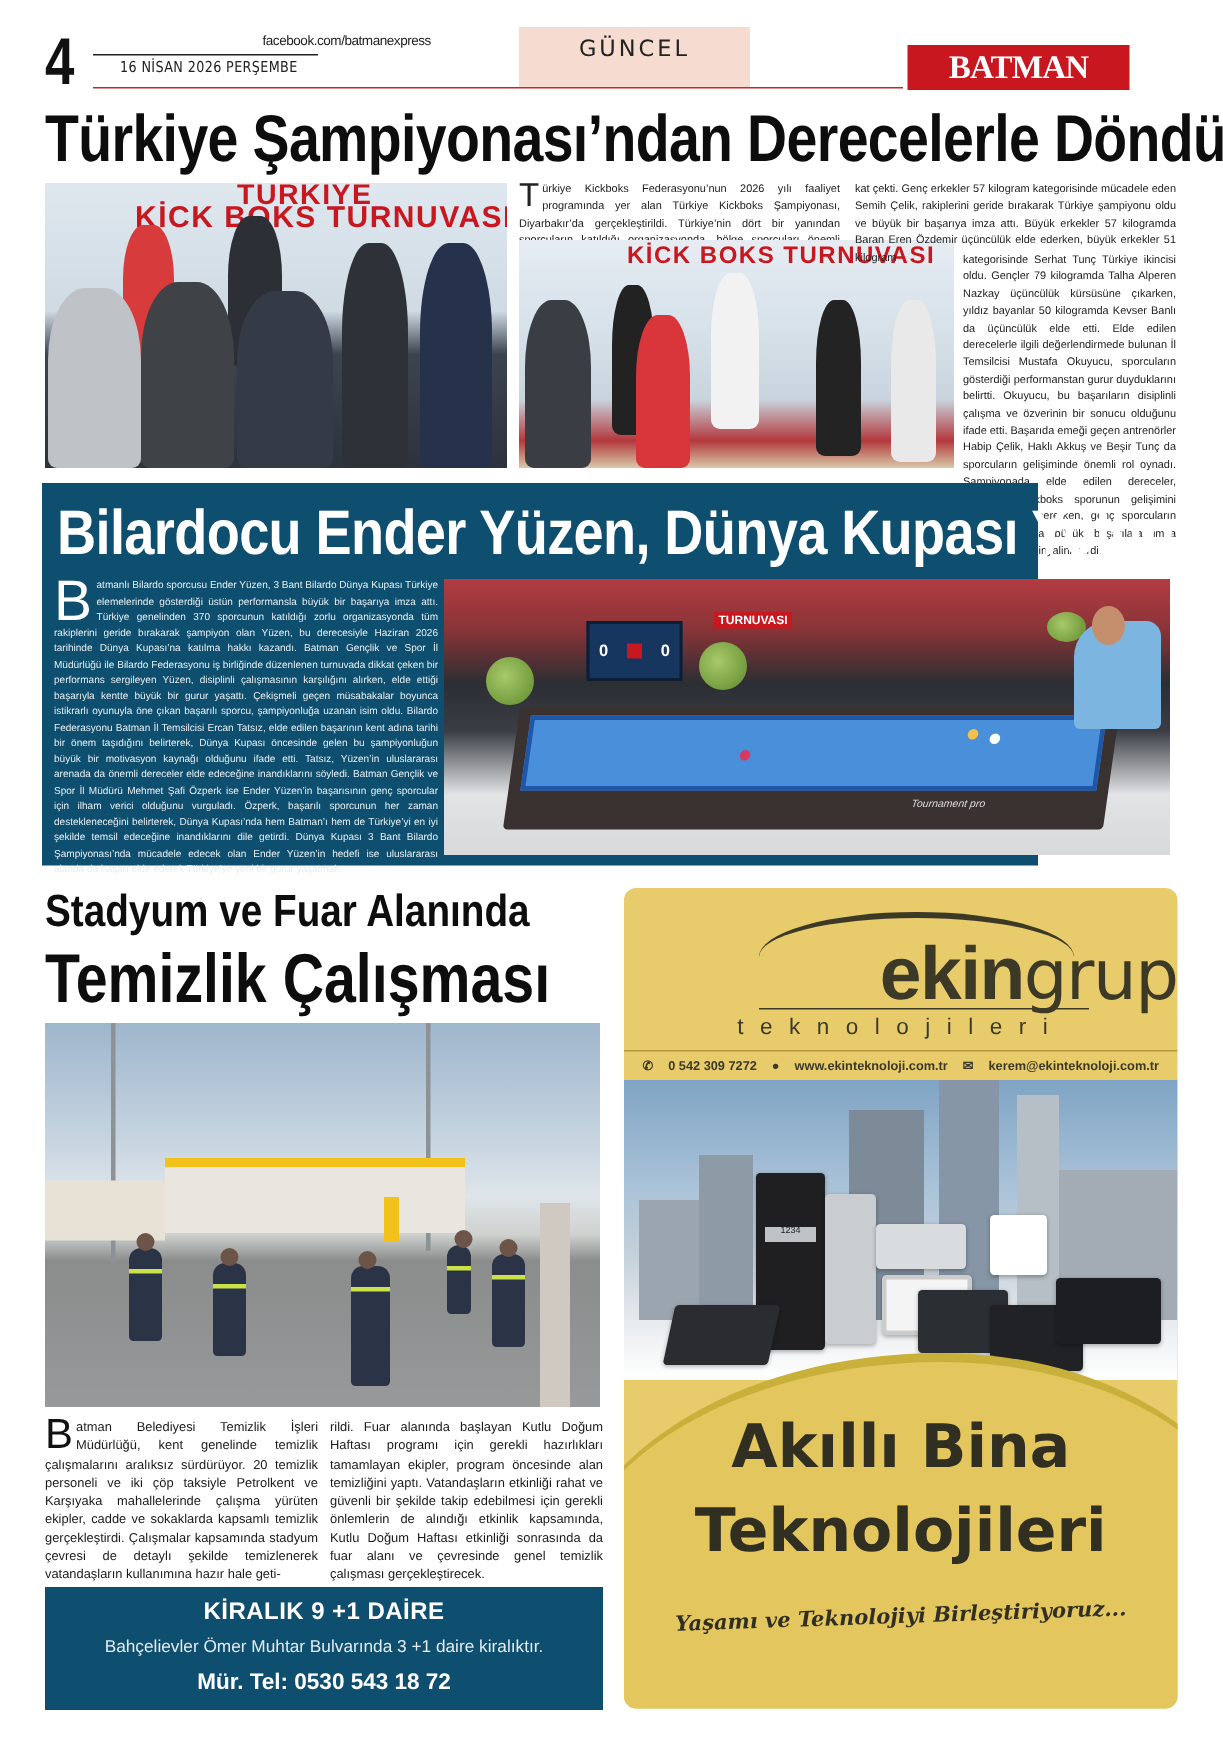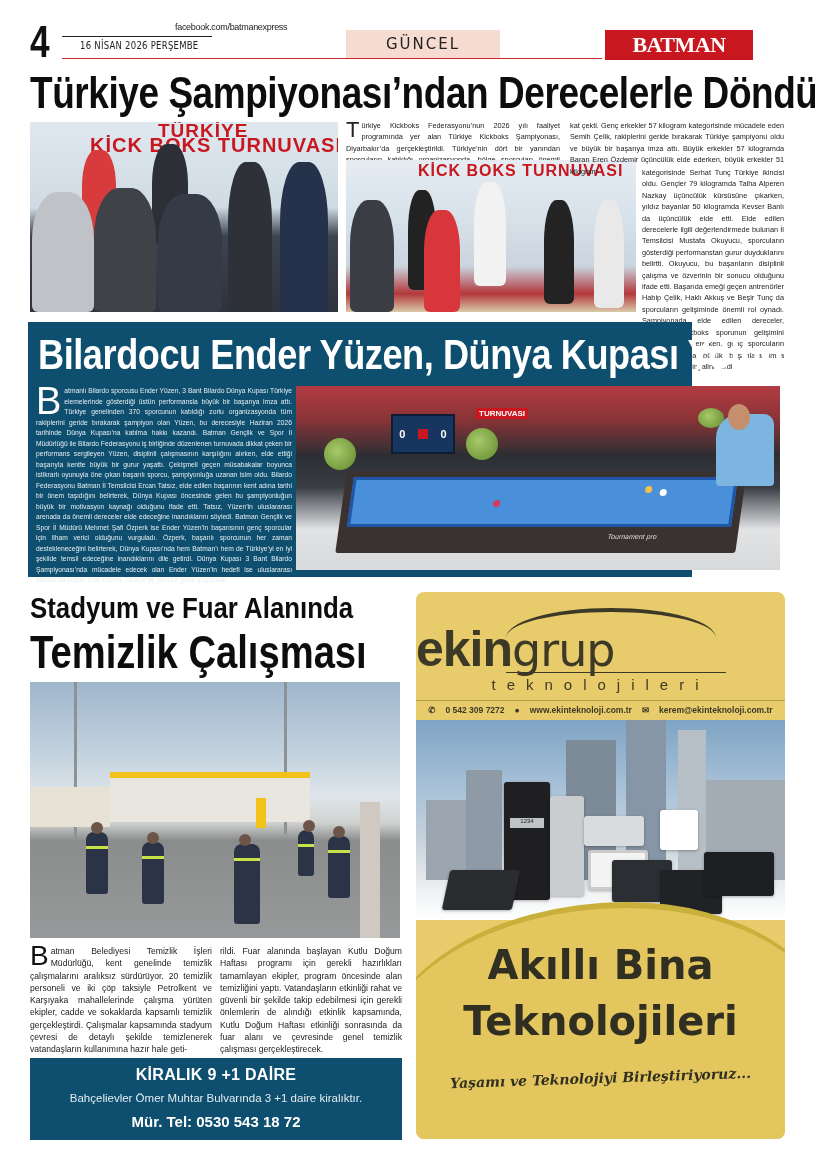--- a/index.html
+++ b/index.html
@@ -4,21 +4,21 @@
 <style>
   * { box-sizing: border-box; margin: 0; padding: 0; }
   html, body { width: 815px; height: 1169px; background: #ffffff; overflow: hidden; }
   body { position: relative; font-family: "Liberation Sans", sans-serif; color: #1a1a1a; }
 
   
   .page-num { position: absolute; left: 30px; top: 20px; font-family: "Liberation Sans", sans-serif; font-weight: bold; font-size: 44px; line-height: 44px; color: #111; transform: scaleX(0.8); transform-origin: left top; }
   .fb-line { position: absolute; left: 62px; top: 36px; width: 150px; border-top: 1px solid #222; }
   .fb-text { position: absolute; left: 175px; top: 22px; font-size: 9px; color: #222; letter-spacing: -0.3px; }
   .date-text { position: absolute; left: 80px; top: 40px; font-size: 10px; color: #222; letter-spacing: 0.3px; font-family: "DejaVu Sans", sans-serif; transform: scaleX(0.85); transform-origin: left top; }
-  .section-box { position: absolute; left: 346px; top: 30px; width: 154px; height: 28px; background: #f6dcd0; }
+  .section-box { position: absolute; left: 346px; top: 18px; width: 154px; height: 40px; background: #f6dcd0; }
   .section-label { position: absolute; left: 0; right: 0; top: 5px; text-align: center; font-size: 15px; letter-spacing: 2px; color: #222; font-family: "DejaVu Sans", sans-serif; }
   .header-rule { position: absolute; left: 62px; top: 58px; width: 540px; border-top: 1.5px solid #c62828; }
   .brand { position: absolute; left: 605px; top: 30px; width: 148px; height: 30px; background: #c8171e; color: #fff; font-family: "Liberation Serif", serif; font-weight: bold; font-size: 22px; line-height: 30px; text-align: center; letter-spacing: -0.5px; }
 
   
   .h1 { position: absolute; left: 30px; top: 70px; width: 760px; font-weight: bold; font-size: 44px; line-height: 46px; color: #0d0d0d; transform: scaleX(0.84); transform-origin: left top; white-space: nowrap; letter-spacing: -0.5px; }
   .photo { position: absolute; overflow: hidden; }
   .photo1 { left: 30px; top: 122px; width: 308px; height: 190px; background: linear-gradient(180deg, #dfe8ef 0%, #cfdae3 45%, #3c4450 60%, #2d333c 100%); }
   .photo2 { left: 346px; top: 160px; width: 290px; height: 152px; background: linear-gradient(180deg, #e6ecf2 0%, #d6e1ea 40%, #c9d4de 70%, #b3383c 88%, #d9c9a8 100%); }
   .banner-title { position: absolute; font-weight: bold; color: #c8171e; font-size: 17px; letter-spacing: 1px; white-space: nowrap; }
@@ -56,21 +56,21 @@
   .dropcap-md { float: left; font-size: 28px; line-height: 22px; margin-right: 2px; color: #111; }
 
   
   .classified { position: absolute; left: 30px; top: 1058px; width: 372px; height: 82px; background: #0e4e6e; color: #fff; text-align: center; }
   .cl-title { position: absolute; left: 0; right: 0; top: 8px; font-weight: bold; font-size: 16px; letter-spacing: 0.3px; }
   .cl-desc { position: absolute; left: 0; right: 0; top: 34px; font-size: 11.5px; color: #e3ecf1; }
   .cl-phone { position: absolute; left: 0; right: 0; top: 55px; font-weight: bold; font-size: 15px; }
 
   
   .ad { position: absolute; left: 416px; top: 592px; width: 369px; height: 547px; background: #e8cc6c; border-radius: 8px; overflow: hidden; }
-  .ad-logo { position: absolute; left: 0; right: 0; top: 28px; text-align: left; font-size: 50px; color: #3c3a27; letter-spacing: -1px; }
+  .ad-logo { position: absolute; left: 0; right: 0; top: 28px; text-align: right; font-size: 50px; color: #3c3a27; letter-spacing: -1px; }
   .ad-logo b { font-weight: bold; }
   .ad-logo span.thin { font-weight: normal; font-family: "DejaVu Sans", sans-serif; font-size: 46px; }
   .ad-arc { position: absolute; left: 90px; top: 16px; width: 210px; height: 60px; border-top: 4px solid #3c3a27; border-radius: 50% 50% 0 0; }
   .ad-rule { position: absolute; left: 90px; top: 80px; width: 220px; border-top: 1.5px solid #3c3a27; }
   .ad-sub { position: absolute; left: 0; right: 0; top: 84px; text-align: center; font-size: 15px; letter-spacing: 11px; color: #3c3a27; }
   .ad-contact { position: absolute; left: 0; top: 108px; width: 369px; height: 20px; border-top: 1.5px solid #b49a3e; display: flex; justify-content: center; gap: 10px; font-size: 8.5px; font-weight: bold; color: #3c3a27; line-height: 18px; }
   .ad-scene { position: absolute; left: 0; top: 128px; width: 369px; height: 200px; background: linear-gradient(180deg, #7fa4c4 0%, #a9c2d8 35%, #c7d2db 60%, #eef0f2 85%, #ffffff 100%); overflow: hidden; }
   .bldg { position: absolute; bottom: 40px; background: #8e9aa6; }
   .device { position: absolute; border-radius: 3px; box-shadow: 0 1px 3px rgba(0,0,0,0.3); }
   .ad-swoosh { position: absolute; left: -40px; top: 310px; width: 460px; height: 300px; background: #e4c65e; border-radius: 60% 50% 0 0; border-top: 6px solid #c9b03a; }

